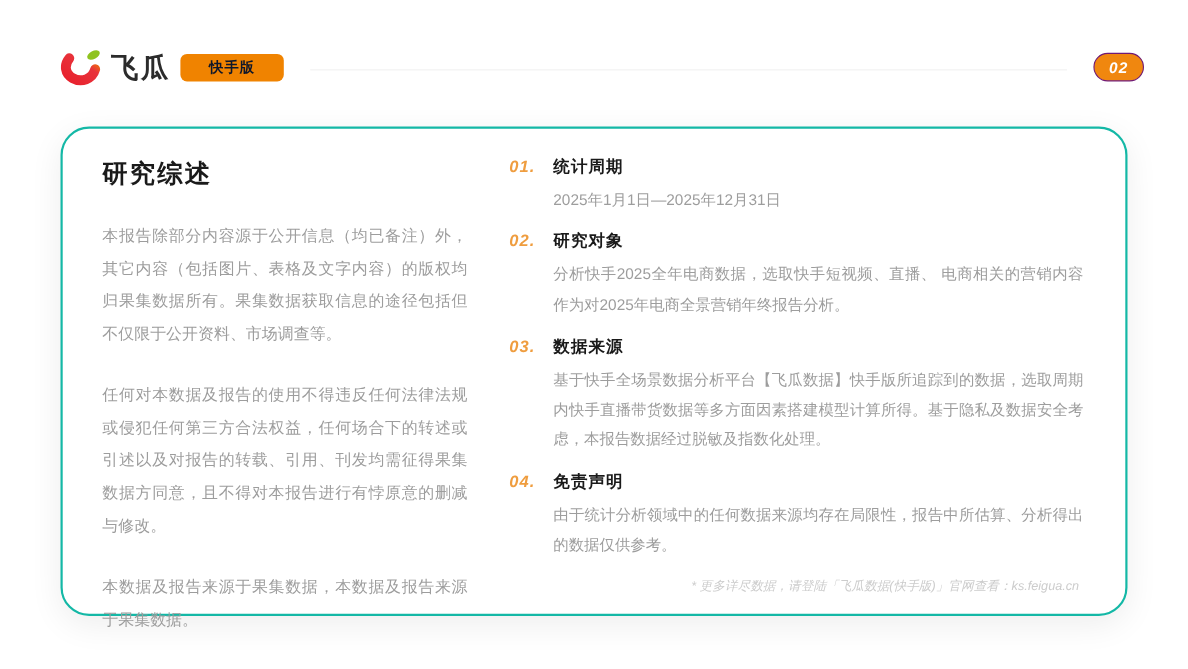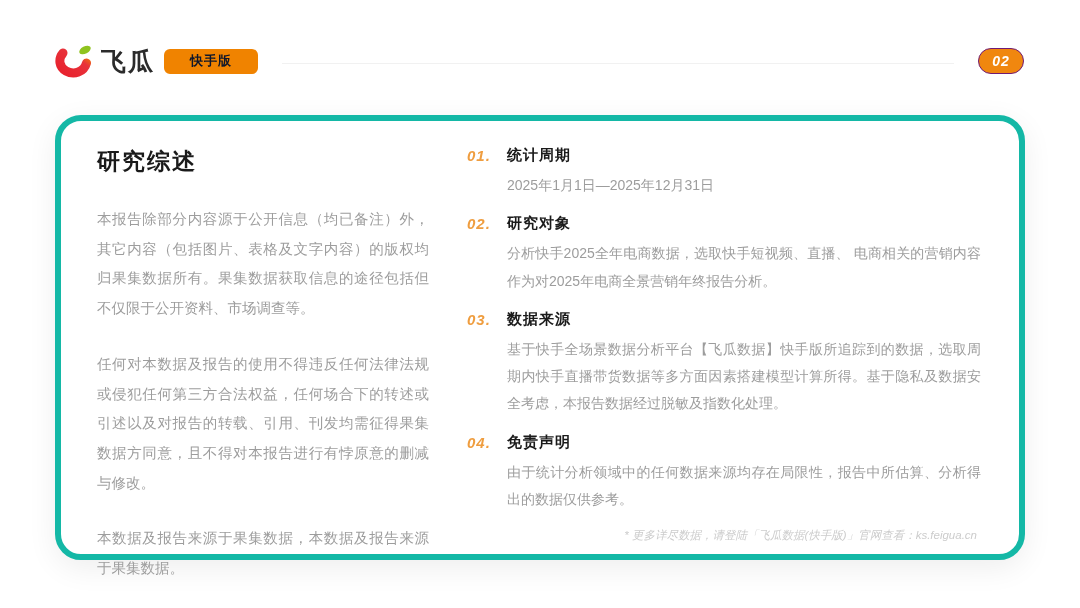--- a/index.html
+++ b/index.html
@@ -7,21 +7,21 @@
   body {
     font-family: "Liberation Sans", "DejaVu Sans", sans-serif;
     background: #ffffff;
     position: relative;
     overflow: hidden;
   }
 
   
   .header {
     position: absolute;
-    left: 55px; right: 56px; top: 40px;
+    left: 55px; right: 40px; top: 40px;
     height: 42px;
     display: flex;
     align-items: center;
   }
   .logo { display: flex; align-items: center; }
   .logo-icon { width: 40px; height: 36px; display: block; }
   .logo-brand {
     font-size: 25px;
     font-weight: bold;
     color: #2b2b2b;
@@ -60,21 +60,21 @@
     letter-spacing: 1px;
     font-style: italic;
   }
 
   
   .card {
     position: absolute;
     left: 55px; top: 115px;
     width: 970px; height: 445px;
     background: #ffffff;
-    border: 6px solid #14b8a6;
+    border: 2px solid #14b8a6;
     border-radius: 26px;
     box-shadow: 0 8px 30px rgba(0,0,0,0.07);
     display: flex;
     padding: 25px 38px 18px 36px;
   }
 
   .col-title {
     font-size: 23px;
     font-weight: bold;
     color: #1a1a1a;

